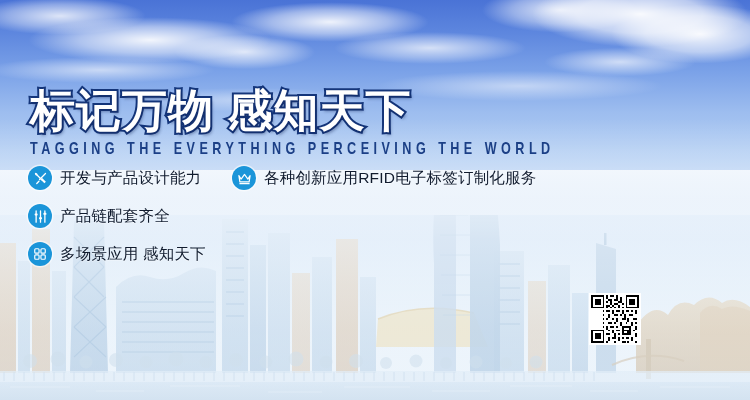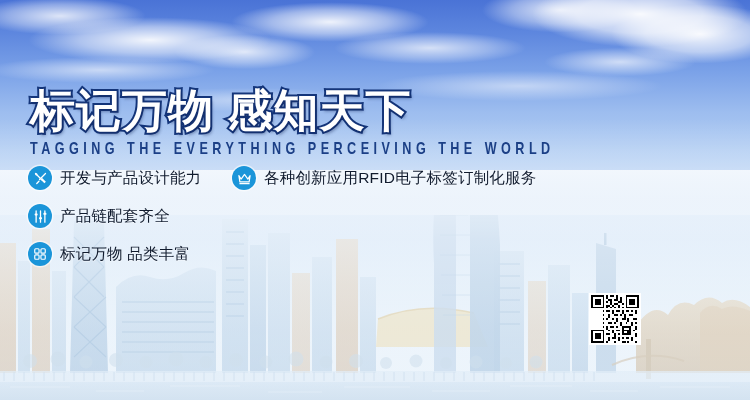--- a/index.html
+++ b/index.html
@@ -290,21 +290,21 @@
 
       <div class="feat">
         <span class="feat-icon">
           <svg width="14" height="14" viewBox="0 0 24 24" fill="none" stroke="#fff" stroke-width="2" stroke-linejoin="round">
             <rect x="3" y="3" width="7.4" height="7.4" rx="1.6"></rect>
             <rect x="13.6" y="3" width="7.4" height="7.4" rx="1.6"></rect>
             <rect x="3" y="13.6" width="7.4" height="7.4" rx="1.6"></rect>
             <rect x="13.6" y="13.6" width="7.4" height="7.4" rx="1.6"></rect>
           </svg>
         </span>
-        <span class="feat-label">标记万物 品类丰富</span>
+        <span class="feat-label">多场景应用 感知天下</span>
       </div>
 
     </div>
 
     <div class="feat-col right">
 
       <div class="feat">
         <span class="feat-icon">
           <svg width="15" height="15" viewBox="0 0 24 24" fill="none" stroke="#fff" stroke-width="1.9" stroke-linejoin="round" stroke-linecap="round">
             <path d="M3 7.5 L6.6 13 L12 5.5 L17.4 13 L21 7.5 L19.4 17.5 L4.6 17.5 Z"></path>

